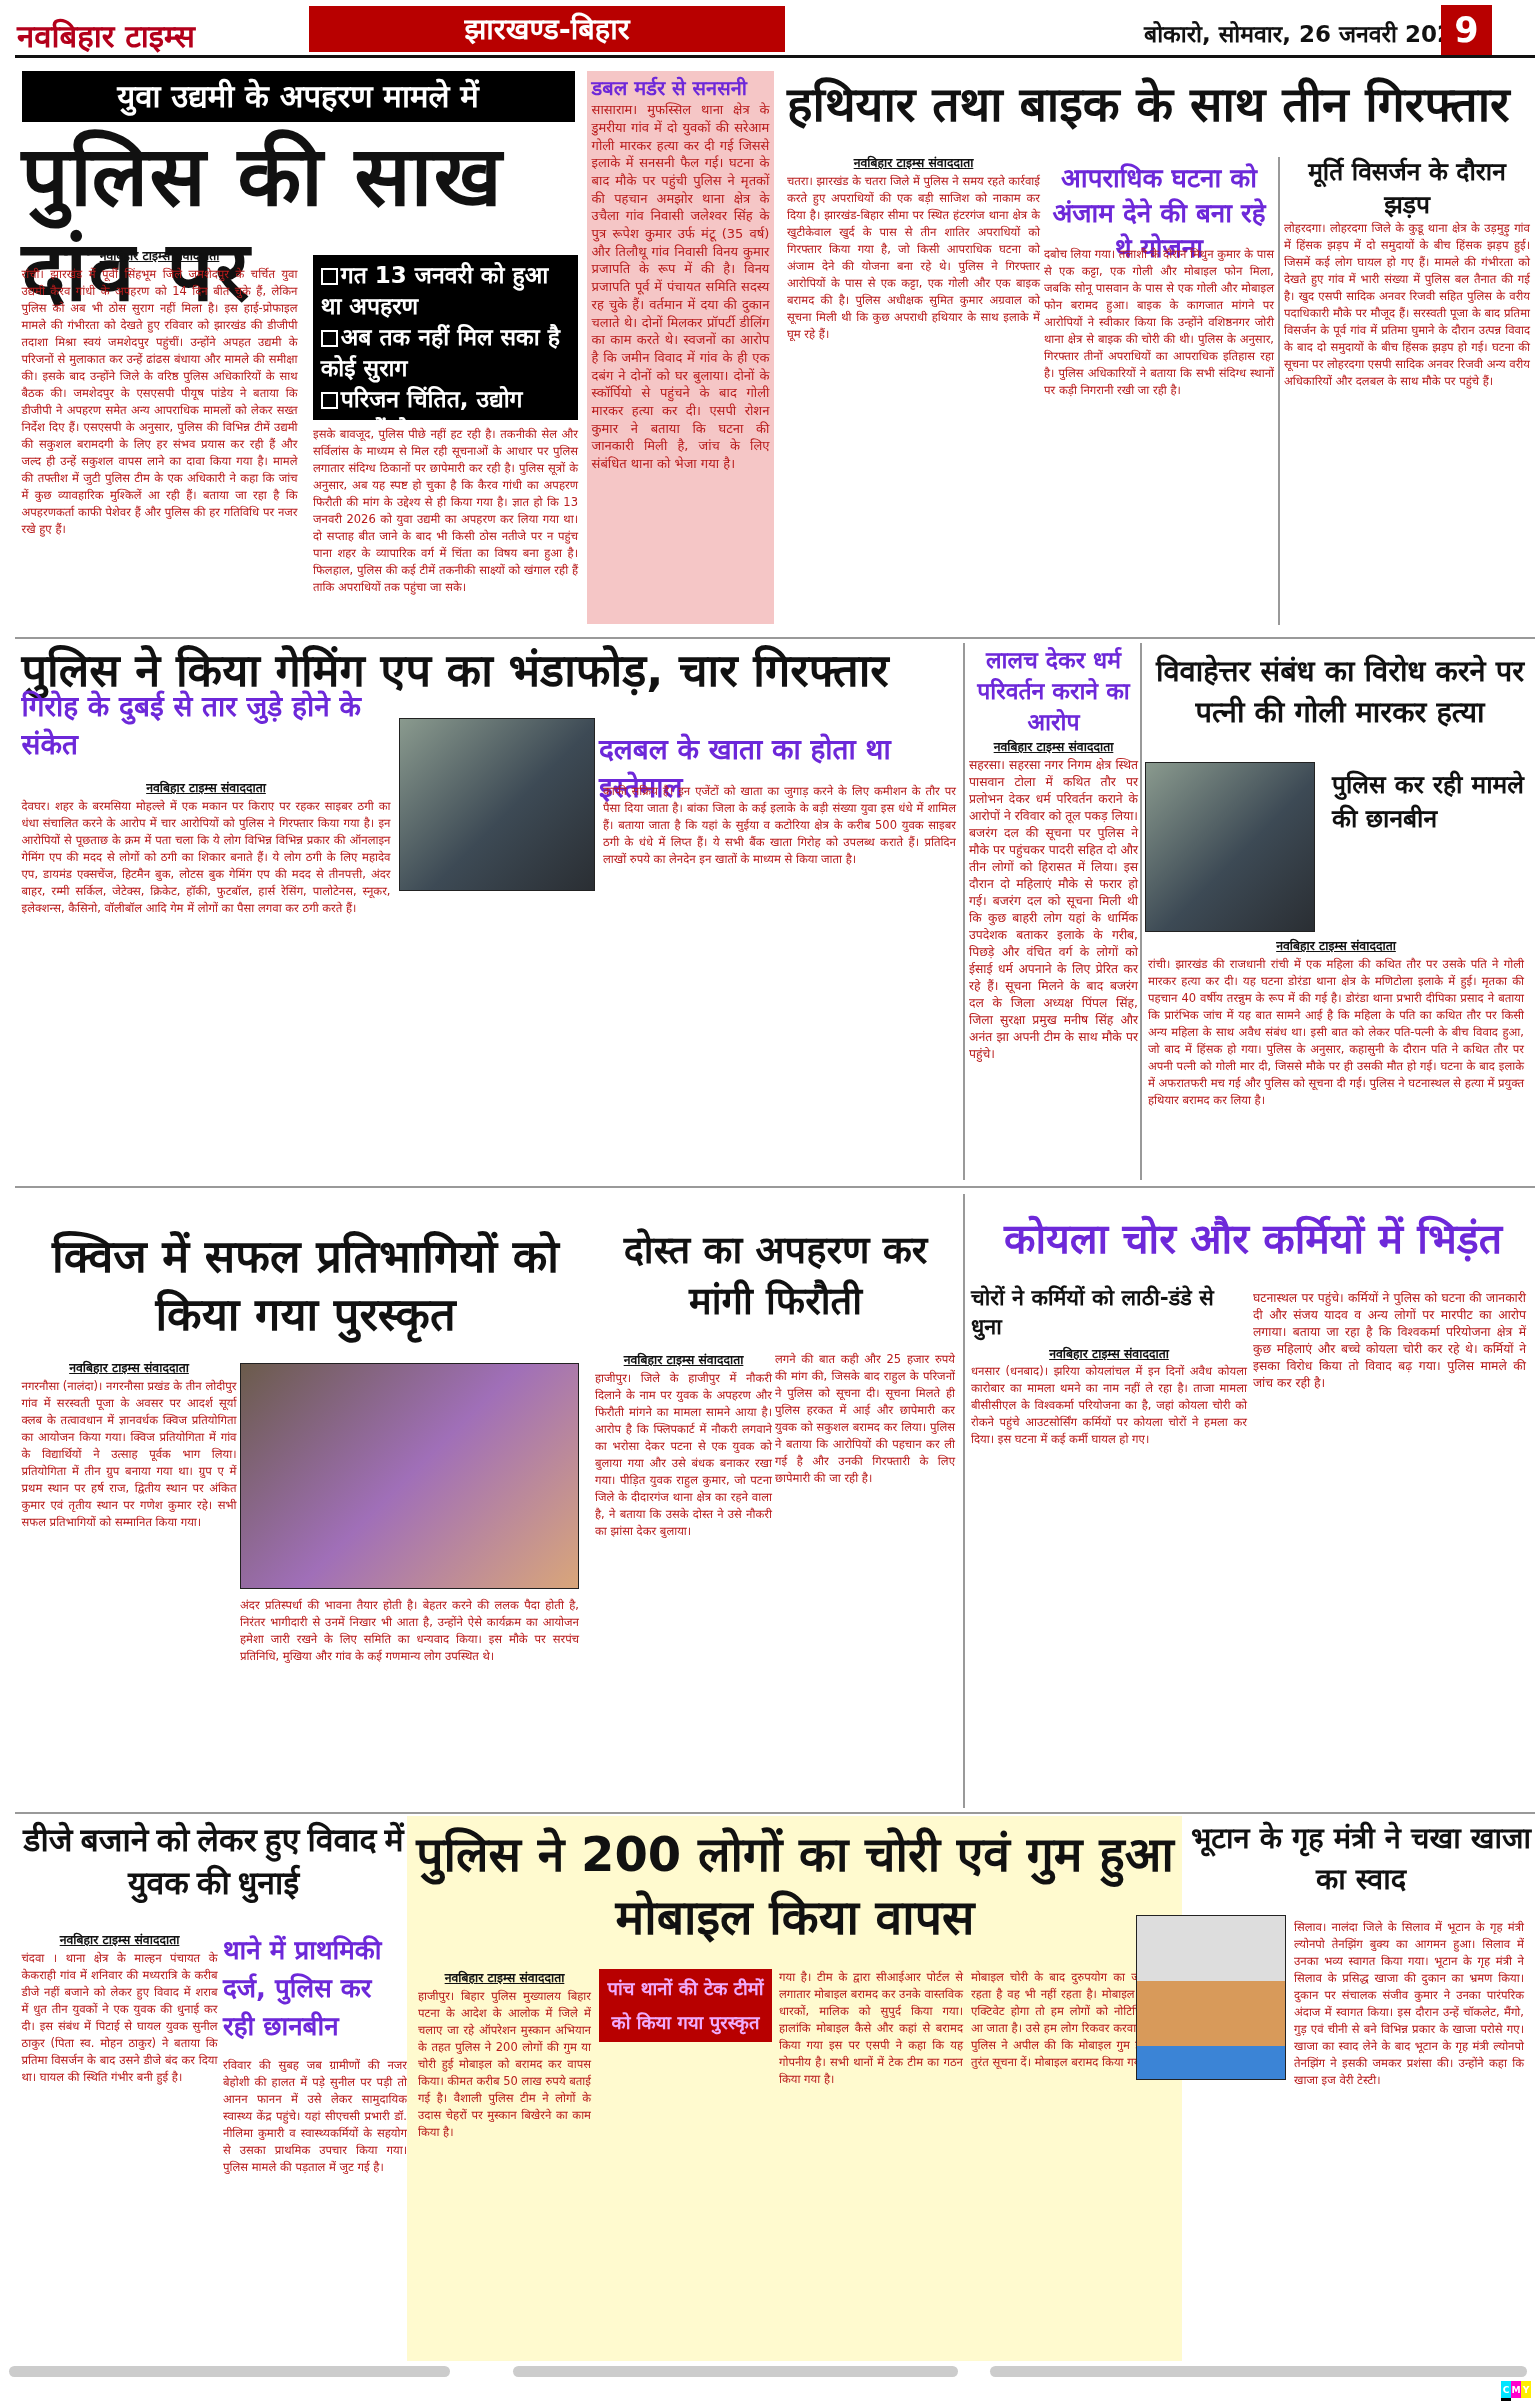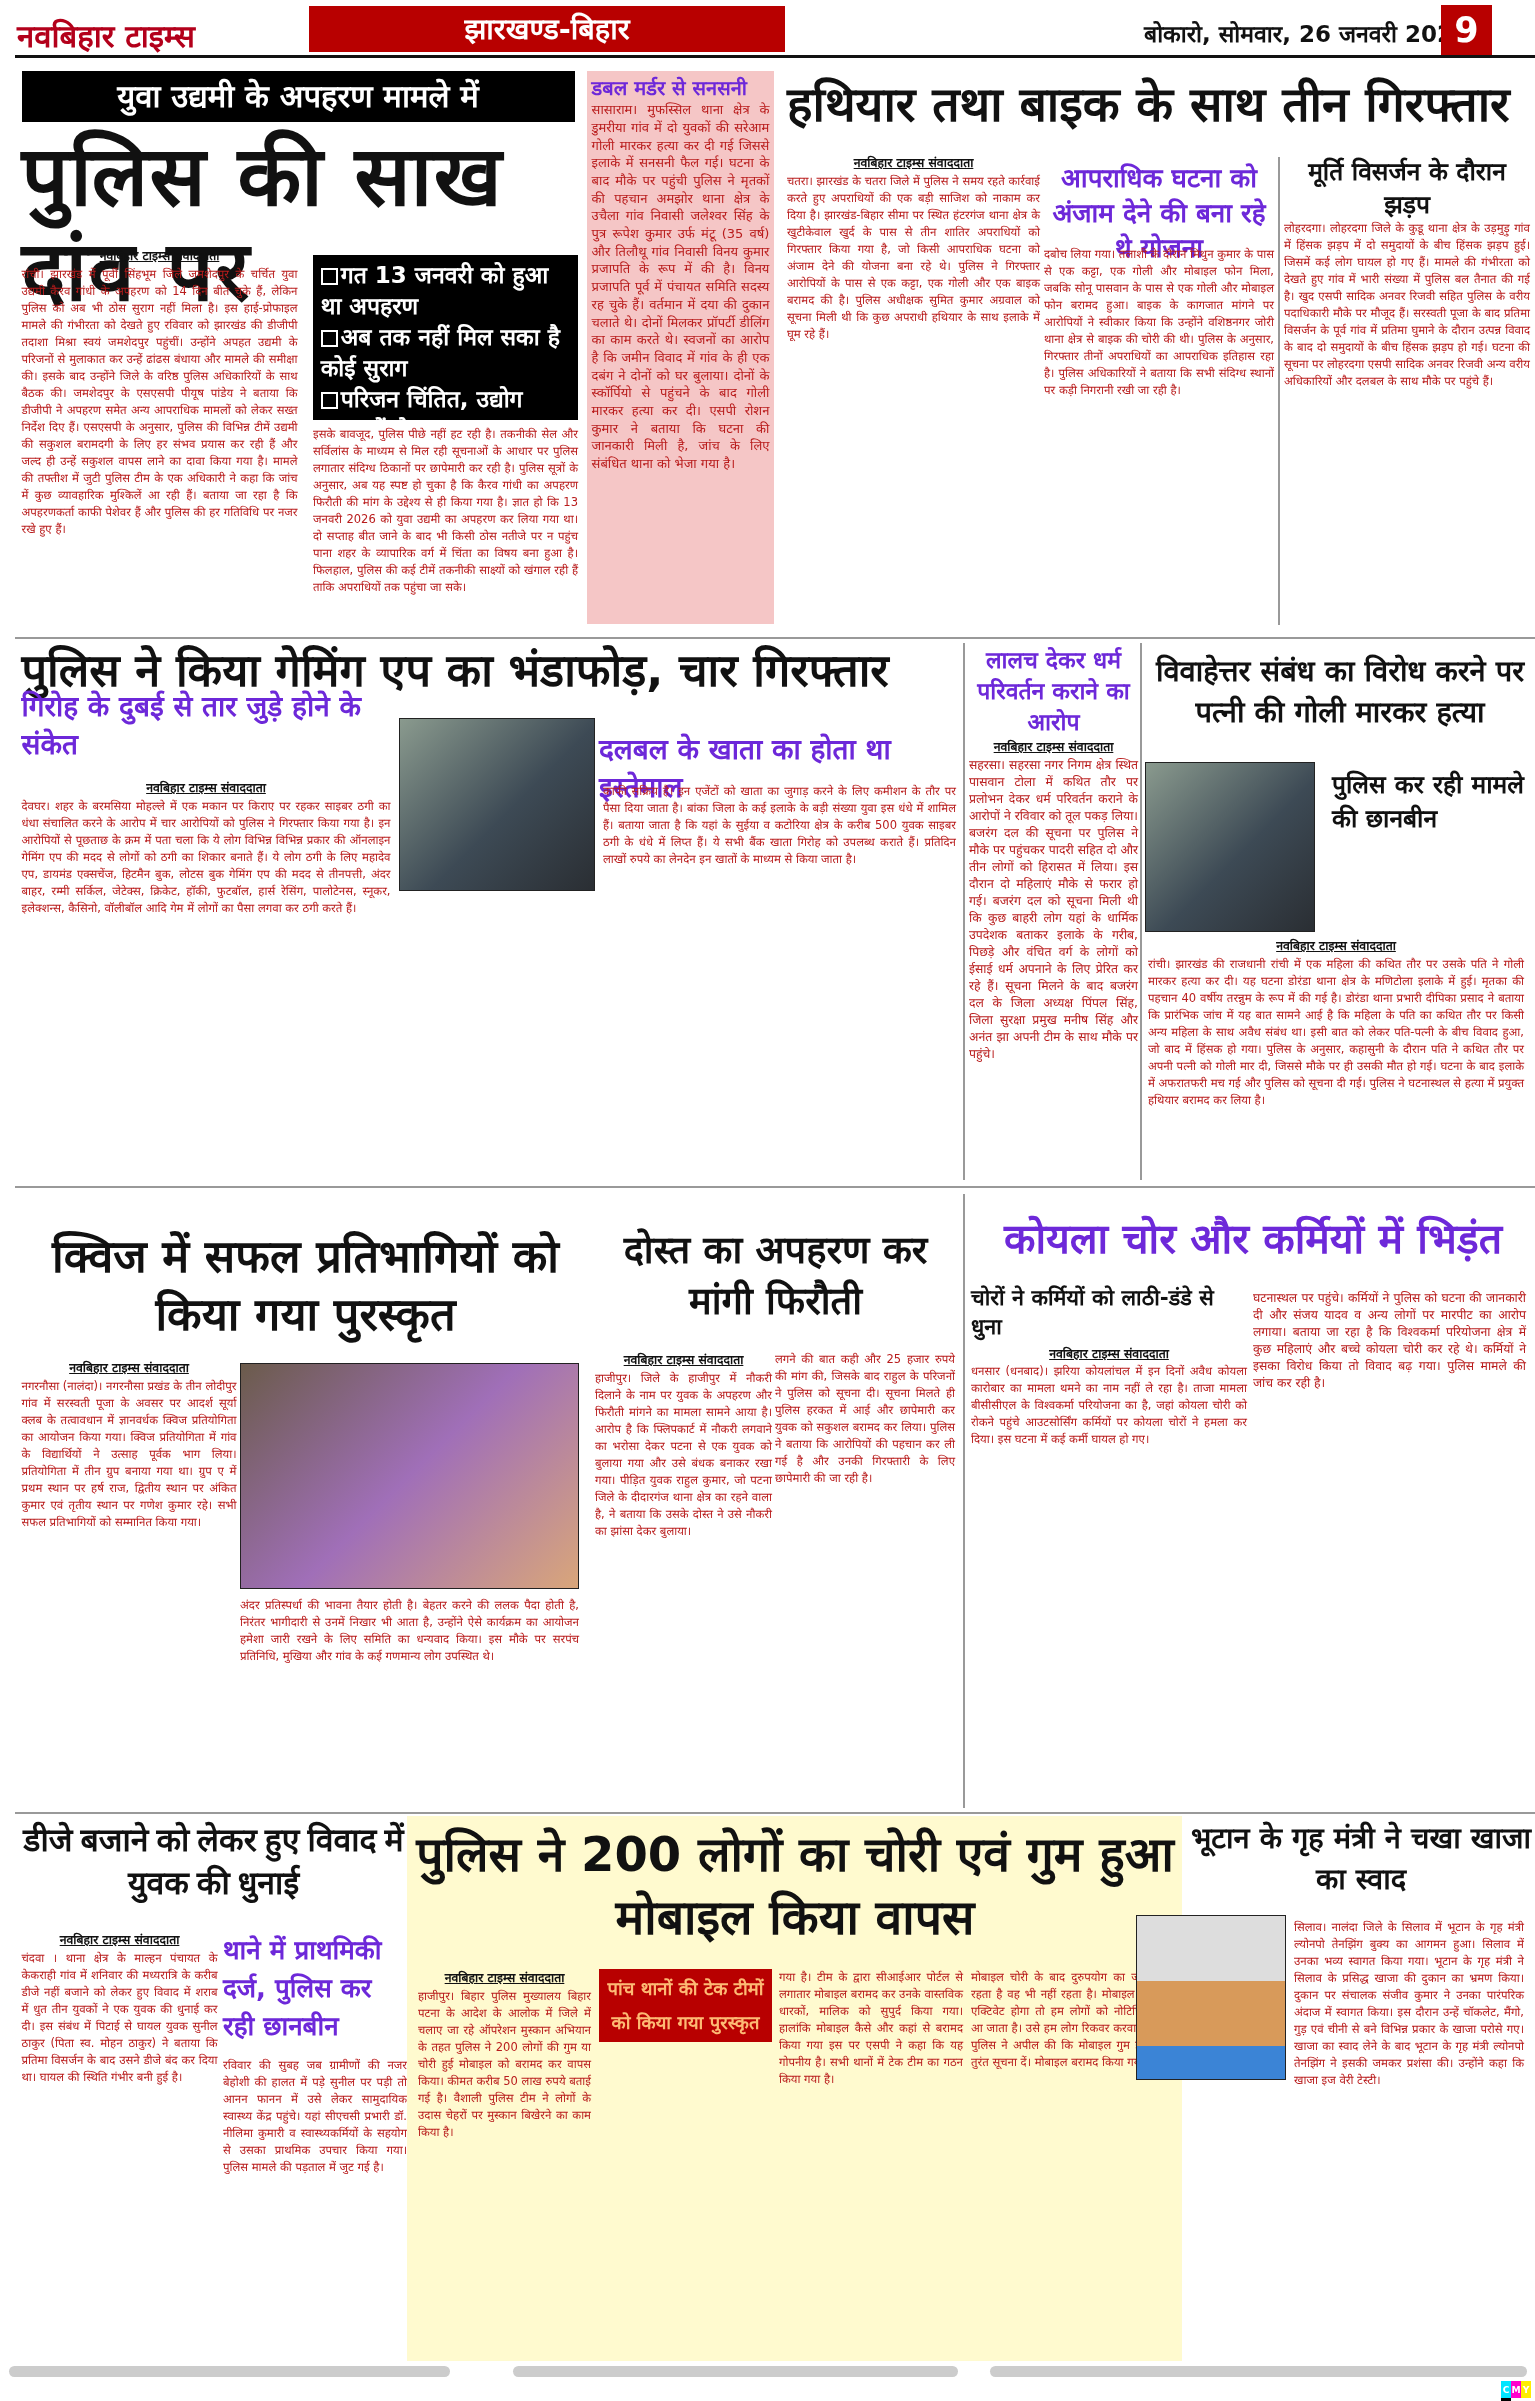--- a/index.html
+++ b/index.html
@@ -12,21 +12,21 @@
   .rule { left: 15.4px; top: 55px; width: 1520px; height: 3.1px; background: #111; }
   .black-banner { background: #000; color: #fff; text-align: center; font-weight: bold; }
   .body-text { font-size: 11.5px; line-height: 17px; text-align: justify; color: #b91c1c; }
   .byline { font-size: 12.3px; font-weight: bold; text-decoration: underline; text-align: center; display: block; margin-bottom: 1.5px; }
   .red { color: #6d28d9; }
   .big-head { font-weight: bold; color: #111; line-height: 1.15; }
   .pinkbox { background: #f5c6c6; }
   .yellowbox { background: #fffacf; }
   .col-rule { width: 1.5px; background: #999; }
   .photo { background: linear-gradient(135deg,#8a9a8e,#3d4a55 55%,#2a2e33); border: 1.5px solid #222; }
-  .redbox { background: #b80000; color: #fdba74; text-align: center; font-weight: bold; }
+  .redbox { background: #b80000; color: #f0abfc; text-align: center; font-weight: bold; }
   .bullets div { font-size: 23px; font-weight: bold; color: #fff; line-height: 31px; }
   .bullets .sq { display: inline-block; width: 17px; height: 17px; border: 2.3px solid #fff; margin-right: 3.1px; vertical-align: middle; }
   .footer-bar { height: 10.7px; background: #ccc; border-radius: 5.4px; }
   .cmyk span { display: inline-block; width: 10px; height: 17px; color: #fff; font-size: 9.2px; text-align: center; line-height: 17px; font-weight: bold; }
 </style>
 </head>
 <body>
 
 <div class="abs masthead-name">नवबिहार टाइम्स</div>
 <div class="abs section-tag">झारखण्ड-बिहार</div>

